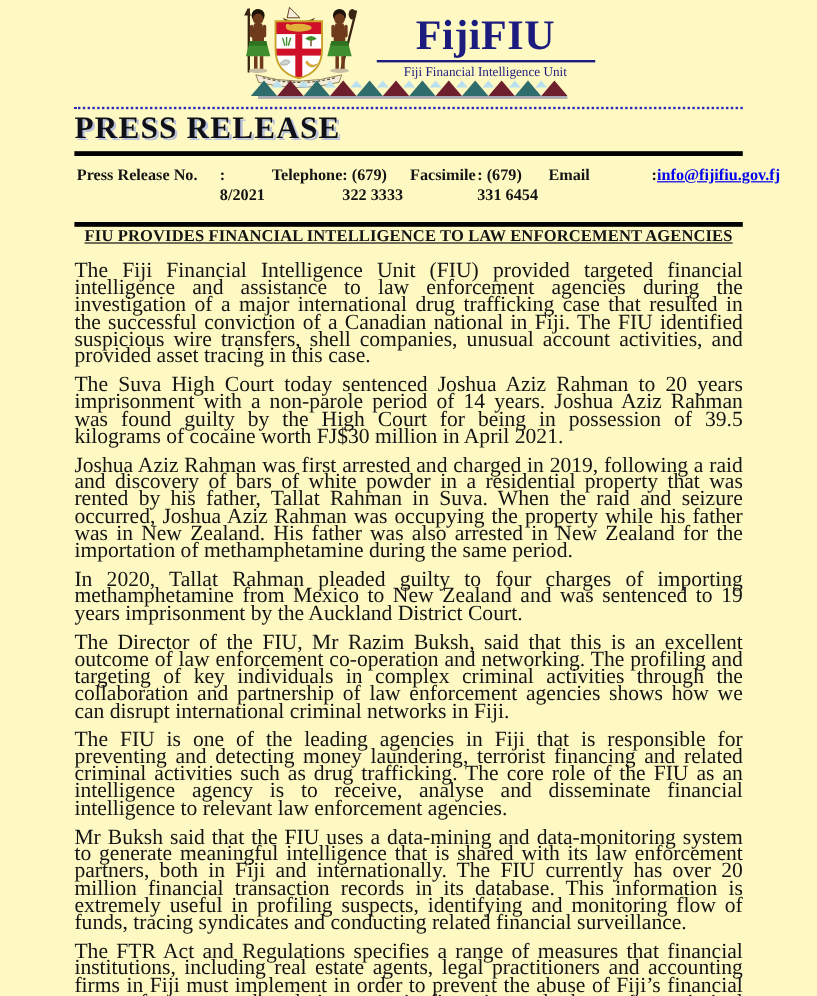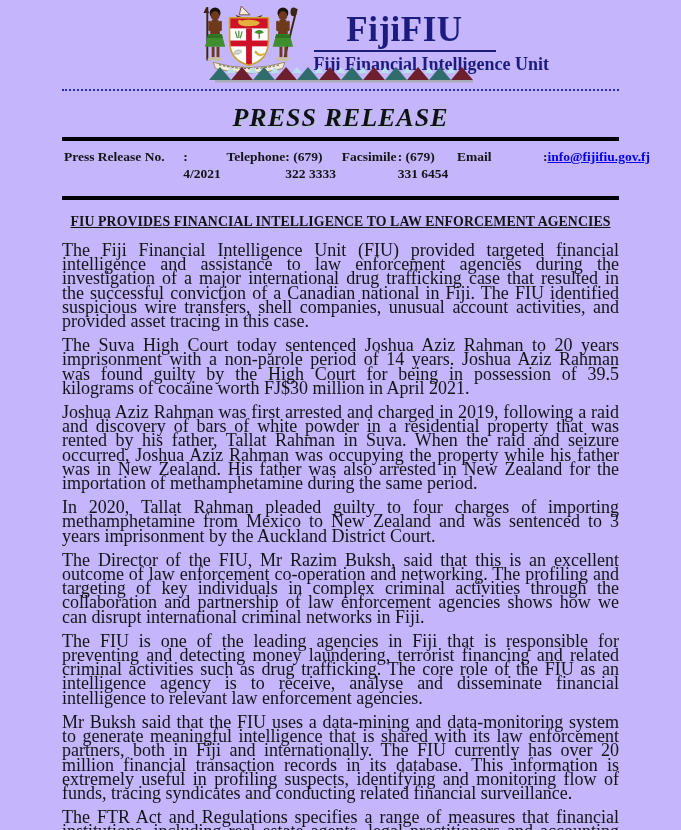--- a/index.html
+++ b/index.html
@@ -3,21 +3,21 @@
 <meta charset="utf-8">
 <style>
   * { margin: 0; padding: 0; box-sizing: border-box; }
   html, body { background: #ffffff; }
   body { font-family: "Liberation Serif", serif; color: #141414; }
   .page {
     position: relative;
     width: 681px;
     height: 830px;
     margin: 0 auto;
-    background: #c4b5fd;
+    background: #fef9c3;
     overflow: hidden;
     padding: 4px 62px 0 62px;
   }
   
   .logo-row {
     display: flex;
     justify-content: center;
     align-items: flex-start;
     gap: 2px;
     height: 74px;
@@ -26,44 +26,42 @@
   .logo-text { padding-top: 8px; width: 182px; text-align: center; }
   .logo-title {
     font-size: 35px;
     font-weight: bold;
     color: #1c1c7e;
     line-height: 1.0;
     letter-spacing: 0.5px;
   }
   .logo-divider { border: 0; border-top: 2px solid #1c1c7e; margin: 3px 0 2px 0; }
   .logo-subtitle {
-    font-size: 18px;
-    font-weight: bold;
+    font-size: 11px;
+    font-weight: normal;
     color: #1c1c7e;
     white-space: nowrap;
   }
   
   .masi-wrap { text-align: center; margin-top: -14px; height: 20px; }
   .tri-teal   { fill: #2f6c6c; }
   .tri-maroon { fill: #6e1f2e; }
   .tri-light  { fill: #b9e0ef; }
   .tri-shadow { fill: #a9adb3; }
   
   .dotted-line {
     border: 0;
     border-top: 2px dotted #2a2ab8;
     margin-top: 5px;
   }
   .press-release-title {
-    text-align: center;
     font-size: 26px;
     font-weight: bold;
-    font-style: italic;
     letter-spacing: 1px;
-    margin-top: 12px;
+    margin-top: 1px;
     color: #101018;
     text-shadow: 2px 2px 0px #b9c2da;
   }
   .thick-line { border: 0; border-top: 4px solid #000000; }
   .thick-line.top { margin-top: 4px; }
   .thick-line.bottom { margin-top = 2px; }
   
   .meta {
     display: flex;
     justify-content: space-between;
@@ -77,21 +75,20 @@
   .meta .lab-l { width: 125px; }
   .meta .lab-r { width: 86px; }
   .meta-right { padding-right: 42px; }
   .email-link { color: #0000ee; text-decoration: underline; font-weight: bold; }
   
   .headline {
     text-align: center;
     font-size: 13.8px;
     font-weight: bold;
     text-decoration: underline;
-    margin-top: 14px;
     margin-bottom: 13px;
     letter-spacing: 0.1px;
   }
   .article p {
     font-size: 18px;
     line-height: 14.2px;
     text-align: justify;
     margin-bottom: 10px;
   }
 </style>
@@ -210,21 +207,21 @@
   <hr class="dotted-line">
 
   <div class="press-release-title">PRESS RELEASE</div>
 
   <hr class="thick-line top">
 
   <div class="meta">
     <div class="meta-col">
       <div class="meta-line">
         <span class="lab-l">Press Release No.</span>
-        <span>: 4/2021</span>
+        <span>: 8/2021</span>
       </div>
     </div>
     <div class="meta-col meta-right">
       <div class="meta-line">
         <span class="lab-r">Telephone</span>
         <span>: (679) 322 3333</span>
       </div>
       <div class="meta-line">
         <span class="lab-r">Facsimile</span>
         <span>: (679) 331 6454</span>
@@ -237,21 +234,21 @@
     </div>
   </div>
 
   <hr class="thick-line bottom">
 
   <div class="article">
     <div class="headline">FIU PROVIDES FINANCIAL INTELLIGENCE TO LAW ENFORCEMENT AGENCIES</div>
     <p>The Fiji Financial Intelligence Unit (FIU) provided targeted financial intelligence and assistance to law enforcement agencies during the investigation of a major international drug trafficking case that resulted in the successful conviction of a Canadian national in Fiji. The FIU identified suspicious wire transfers, shell companies, unusual account activities, and provided asset tracing in this case.</p>
     <p>The Suva High Court today sentenced Joshua Aziz Rahman to 20 years imprisonment with a non-parole period of 14 years. Joshua Aziz Rahman was found guilty by the High Court for being in possession of 39.5 kilograms of cocaine worth FJ$30 million in April 2021.</p>
     <p>Joshua Aziz Rahman was first arrested and charged in 2019, following a raid and discovery of bars of white powder in a residential property that was rented by his father, Tallat Rahman in Suva. When the raid and seizure occurred, Joshua Aziz Rahman was occupying the property while his father was in New Zealand. His father was also arrested in New Zealand for the importation of methamphetamine during the same period.</p>
-    <p>In 2020, Tallat Rahman pleaded guilty to four charges of importing methamphetamine from Mexico to New Zealand and was sentenced to 3 years imprisonment by the Auckland District Court.</p>
+    <p>In 2020, Tallat Rahman pleaded guilty to four charges of importing methamphetamine from Mexico to New Zealand and was sentenced to 19 years imprisonment by the Auckland District Court.</p>
     <p>The Director of the FIU, Mr Razim Buksh, said that this is an excellent outcome of law enforcement co-operation and networking. The profiling and targeting of key individuals in complex criminal activities through the collaboration and partnership of law enforcement agencies shows how we can disrupt international criminal networks in Fiji.</p>
     <p>The FIU is one of the leading agencies in Fiji that is responsible for preventing and detecting money laundering, terrorist financing and related criminal activities such as drug trafficking. The core role of the FIU as an intelligence agency is to receive, analyse and disseminate financial intelligence to relevant law enforcement agencies.</p>
     <p>Mr Buksh said that the FIU uses a data-mining and data-monitoring system to generate meaningful intelligence that is shared with its law enforcement partners, both in Fiji and internationally. The FIU currently has over 20 million financial transaction records in its database. This information is extremely useful in profiling suspects, identifying and monitoring flow of funds, tracing syndicates and conducting related financial surveillance.</p>
     <p>The FTR Act and Regulations specifies a range of measures that financial institutions, including real estate agents, legal practitioners and accounting firms in Fiji must implement in order to prevent the abuse of Fiji’s financial system from money laundering, terrorist financing and other serious criminal activities.</p>
 
   </div>
 
 </div>
 
 </body></html>

